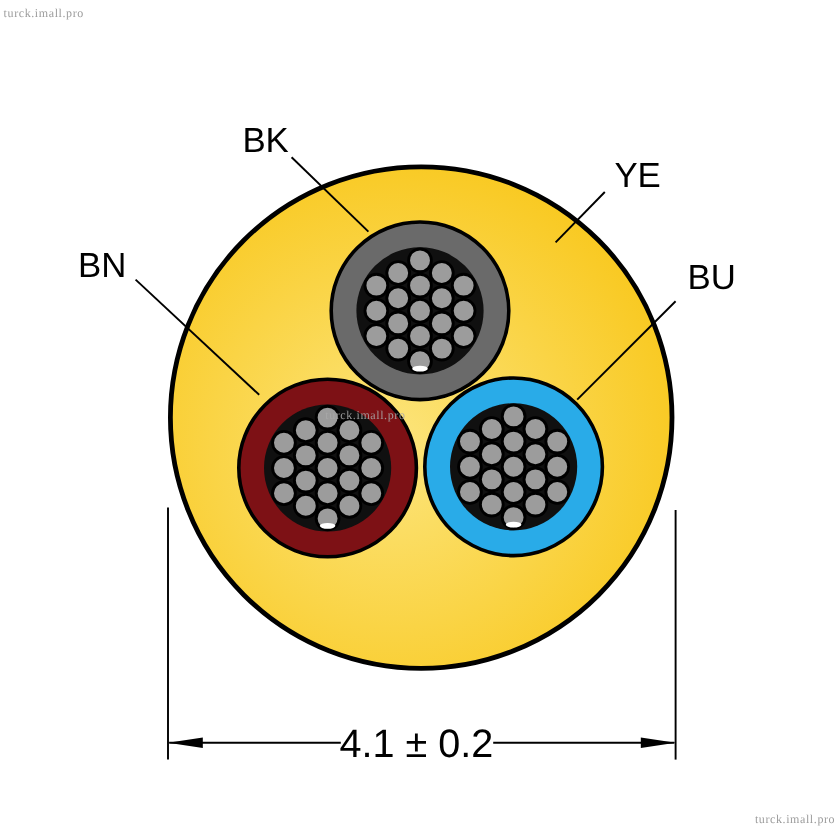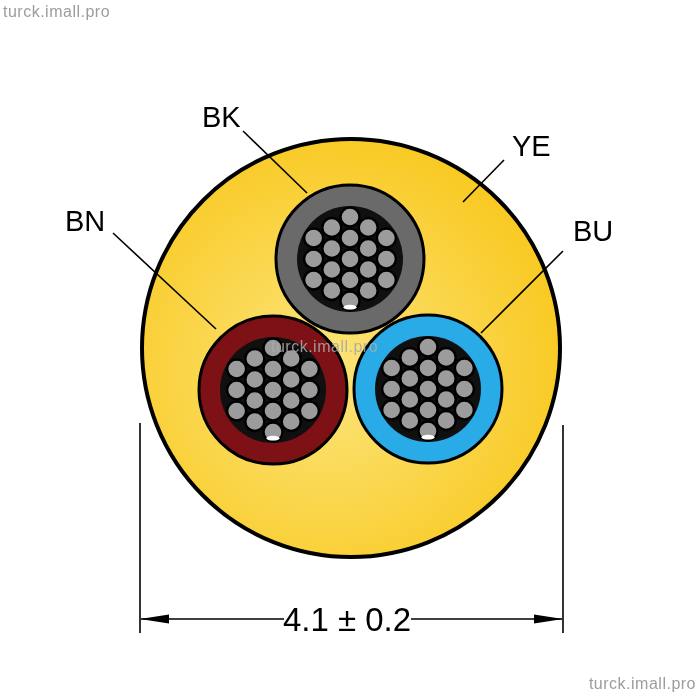--- a/index.html
+++ b/index.html
@@ -5,22 +5,22 @@
   html,body{margin:0;padding:0;}
   body{
     width:700px;height:698px;position:relative;overflow:hidden;
     background:#ffffff;
     font-family:"Liberation Sans", sans-serif;
   }
   .stage{position:absolute;left:0;top:0;width:700px;height:698px;}
   svg.diagram{position:absolute;left:0;top:0;z-index:1;}
   .watermark{
     position:absolute;z-index:3;
-    font-family:Liberation Sans, sans-serif;
-    font-size:16px;line-height:16px;
+    font-family:Liberation Serif, serif;
+    font-size:10px;line-height:16px;
     color:#9c9c9c;letter-spacing:0.5px;white-space:pre;
     pointer-events:none;
     text-align:center;
   }
   #wm-top-left{left:3px;top:4px;}
   #wm-center{left:271px;top:339px;color:rgba(168,168,168,0.88);}
   #wm-bottom-right{right:4px;top:676px;}
   text.lbl{font-family:"Liberation Sans", sans-serif;font-size:29px;fill:#000000;}
   text.dim{font-family:"Liberation Sans", sans-serif;font-size:33px;fill:#000000;text-anchor:middle;}
 </style>

